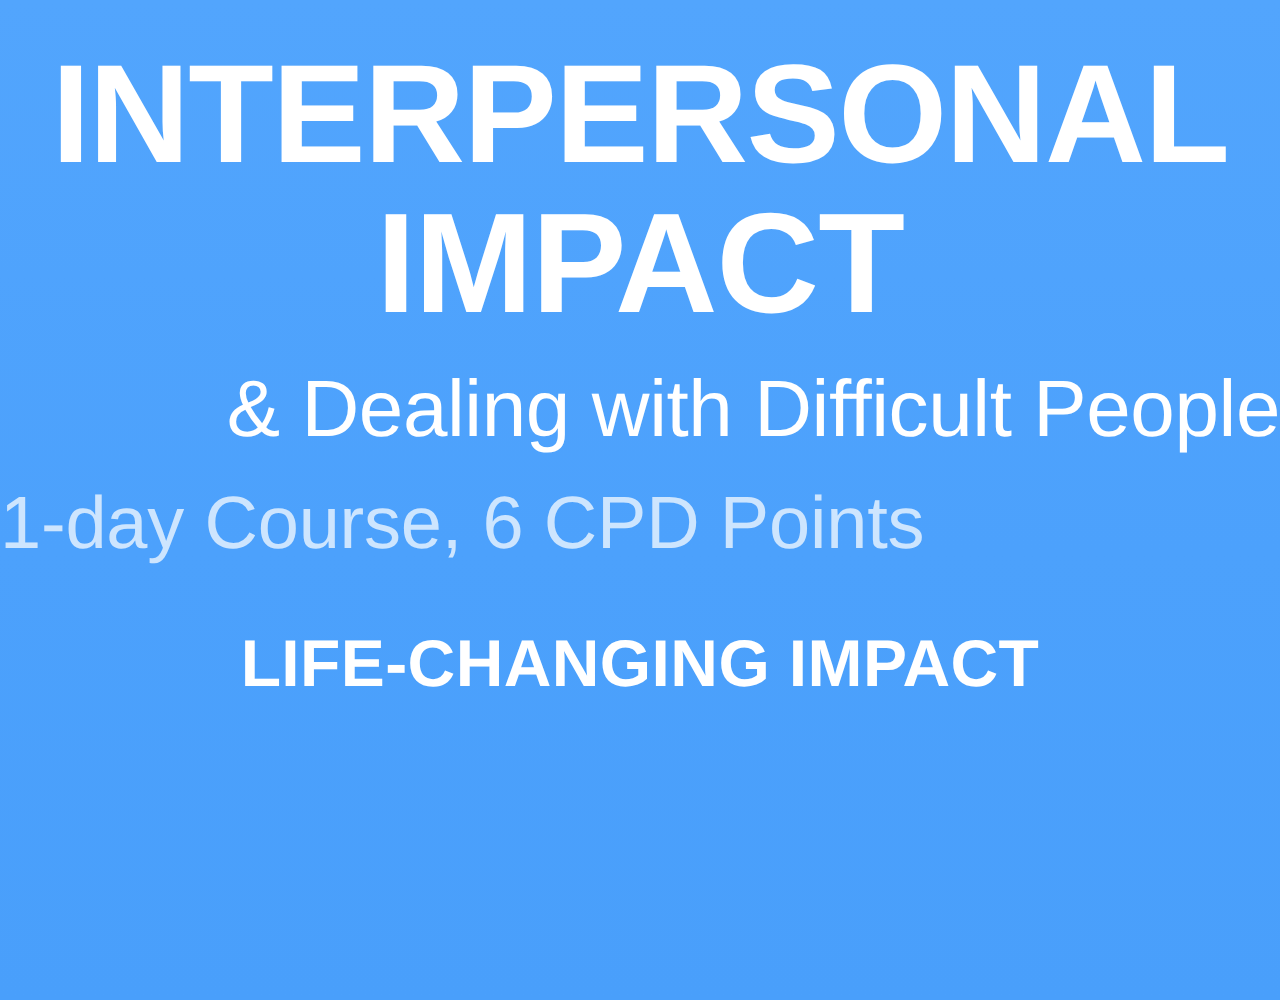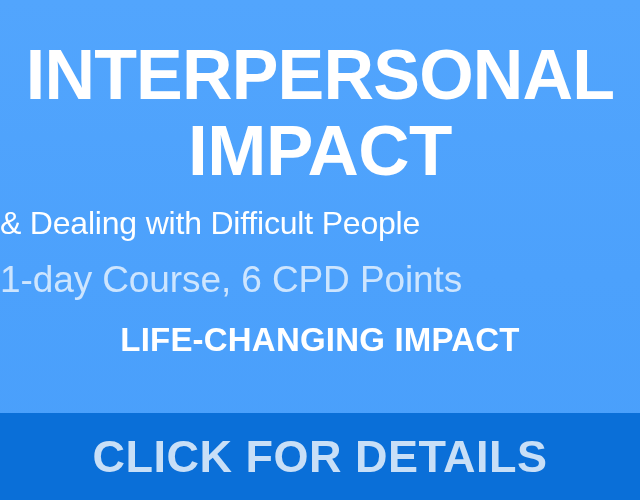--- a/index.html
+++ b/index.html
@@ -27,21 +27,21 @@
   #copy {
     position: absolute;
     left: 0;
     top: 0;
     width: 640px;
     height: 413px;
     display: flex;
     flex-direction: column;
     align-items: center;
     justify-content: flex-start;
-    padding-top: 36px;
+    padding-top: 18px;
     box-sizing: border-box;
   }
 
   .headline {
     width: 100%;
     text-align: center;
     color: #ffffff;
     font-weight: 600;
     font-size: 71px;
     line-height: 78px;
@@ -52,24 +52,24 @@
     font-size: 70px;
     letter-spacing: -0.8px;
   }
   .headline.l2 {
     font-size: 71px;
     margin-top: -2px;
   }
 
   .subhead {
     width: 100%;
-    text-align: left;
+    text-align: right;
     color: #ffffff;
     font-weight: 300;
-    font-size: 32px;
+    font-size: 40px;
     line-height: 50px;
     letter-spacing: -0.2px;
     white-space: nowrap;
     margin-top: 8px;
   }
 
   .detail {
     width: 100%;
     text-align: left;
     color: rgba(255, 255, 255, 0.72);
@@ -85,21 +85,21 @@
 
   .impact {
     width: 100%;
     text-align: center;
     color: #ffffff;
     font-weight: 600;
     font-size: 33px;
     line-height: 44px;
     letter-spacing: 0.2px;
     white-space: nowrap;
-    margin-top: 10px;
+    margin-top: 20px;
   }
 
   
   #cta-bar {
     position: absolute;
     left: 0;
     top: 413px;
     width: 640px;
     height: 87px;
     background: #0a6fd8;
@@ -131,17 +131,14 @@
 
     <div class="subhead">&amp; Dealing with Difficult People</div>
 
     <div class="detail first">1-day Course, 6 CPD Points</div>
 
 
     <div class="impact">LIFE-CHANGING IMPACT</div>
 
   </div>
 
-  <div id="cta-bar">
-    <span id="cta-label">CLICK FOR DETAILS</span>
-  </div>
 
 </div>
 
 </body></html>

